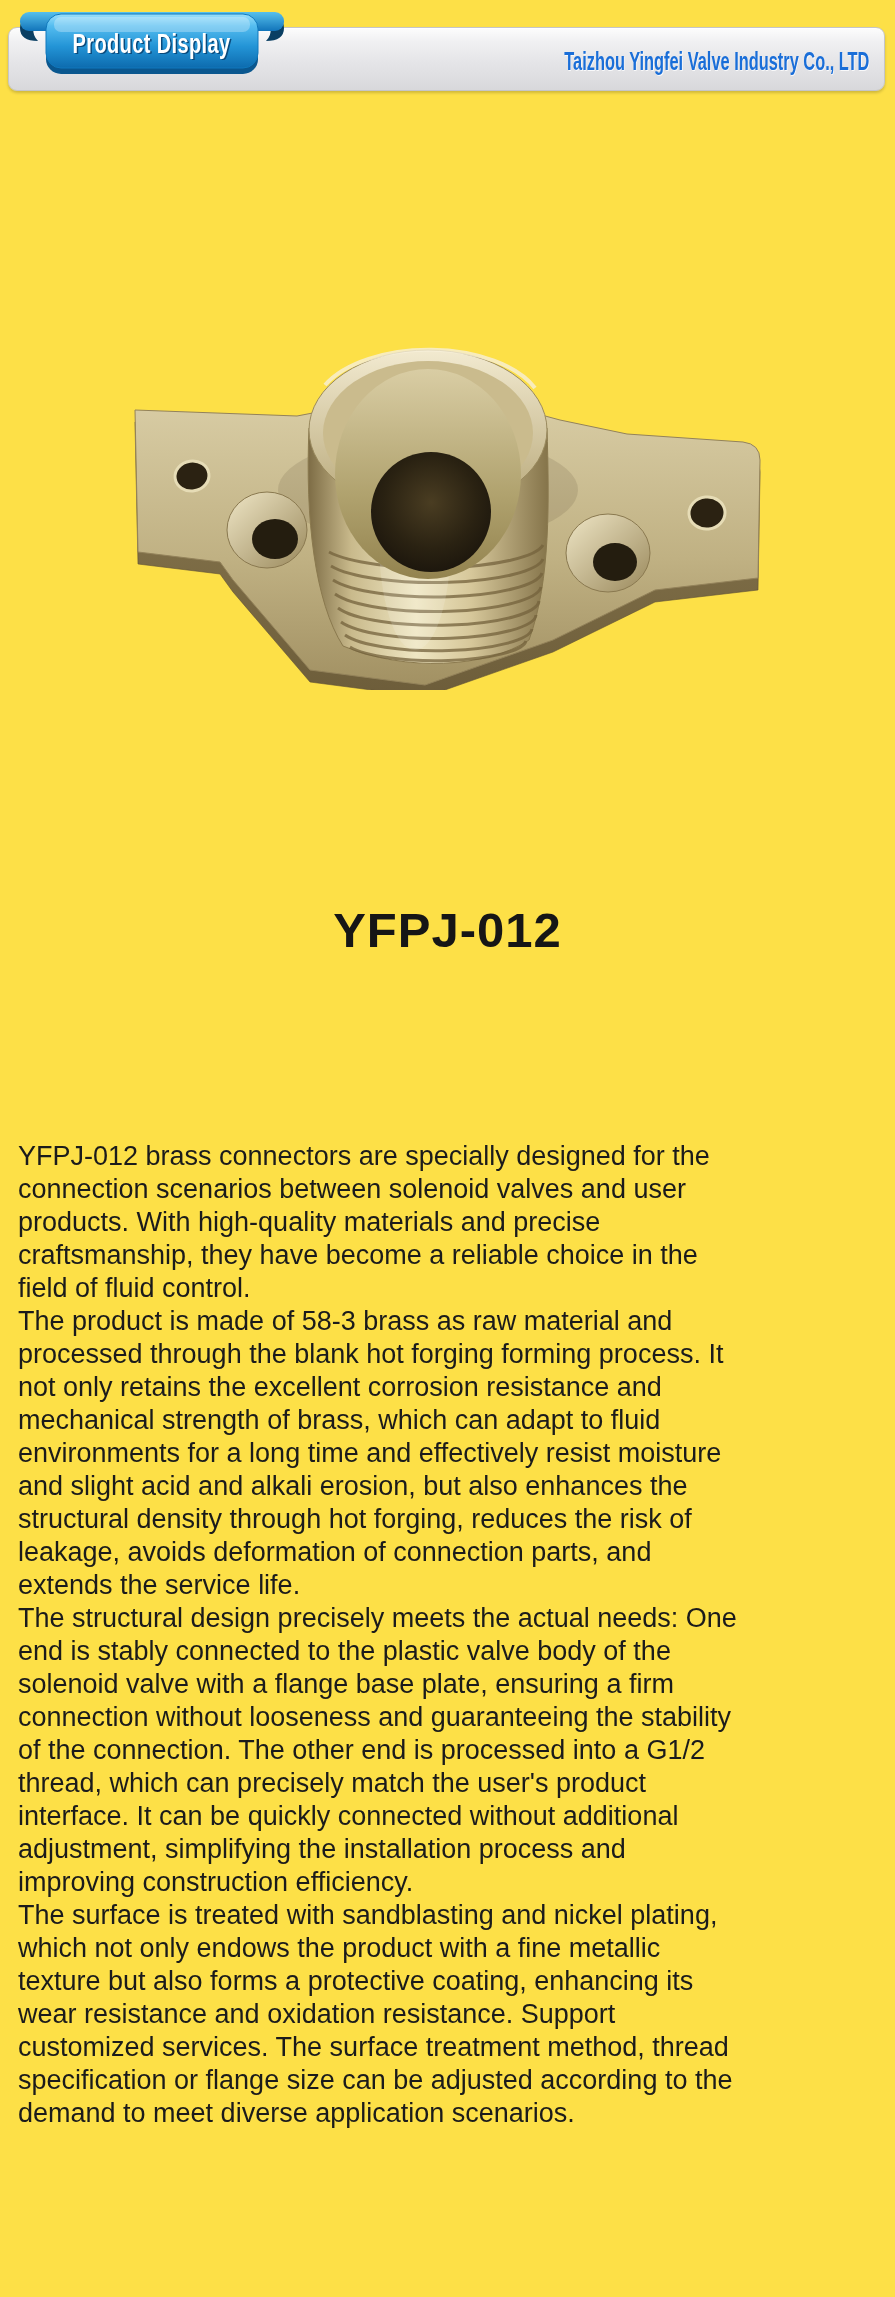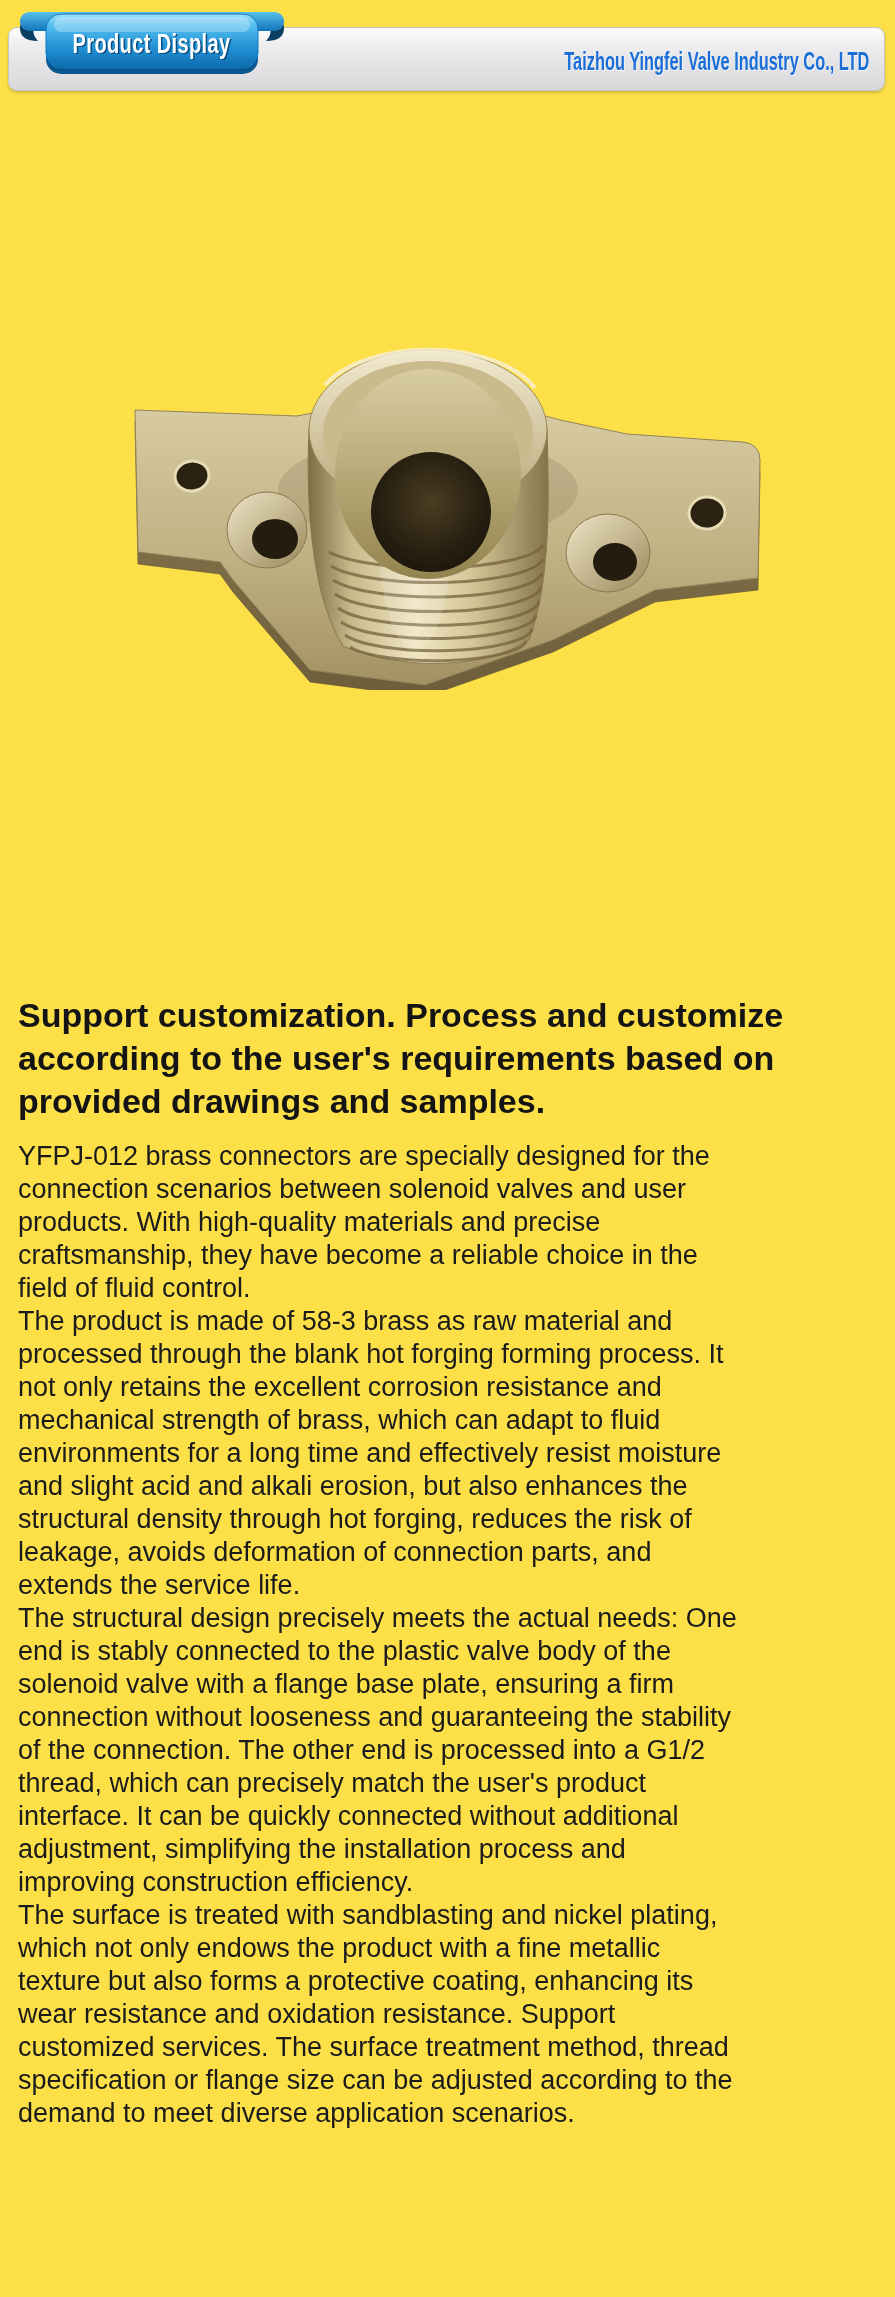--- a/index.html
+++ b/index.html
@@ -153,24 +153,22 @@
     </g>
     <ellipse cx="300" cy="200" rx="36" ry="110" fill="#ffffff" opacity="0.14"></ellipse>
 
     <ellipse cx="313" cy="90" rx="119" ry="80" fill="url(#rimG)" stroke="#9a8a5e" stroke-width="1"></ellipse>
     <ellipse cx="313" cy="93" rx="105" ry="72" fill="#cabb8d"></ellipse>
     <ellipse cx="313" cy="134" rx="93" ry="105" fill="url(#wallG)"></ellipse>
     <ellipse clip-path="url(#cavityClip)" cx="316" cy="172" rx="60" ry="60" fill="url(#boreG)"></ellipse>
     <path d="M 210,45 A 115,62 0 0 1 420,48" stroke="#f6efd8" stroke-width="4" fill="none" opacity="0.8"></path>
   </svg>
 
-
-  <h2 class="subtitle">Support customization. Process and customize
-according to the user's requirements based on
-provided drawings and samples.</h2>
+  <h1 class="title">YFPJ-012</h1>
+
 
   <div class="description">
     <p class="para">YFPJ-012 brass connectors are specially designed for the
 connection scenarios between solenoid valves and user
 products. With high-quality materials and precise
 craftsmanship, they have become a reliable choice in the
 field of fluid control.</p>
     <p class="para">The product is made of 58-3 brass as raw material and
 processed through the blank hot forging forming process. It
 not only retains the excellent corrosion resistance and

